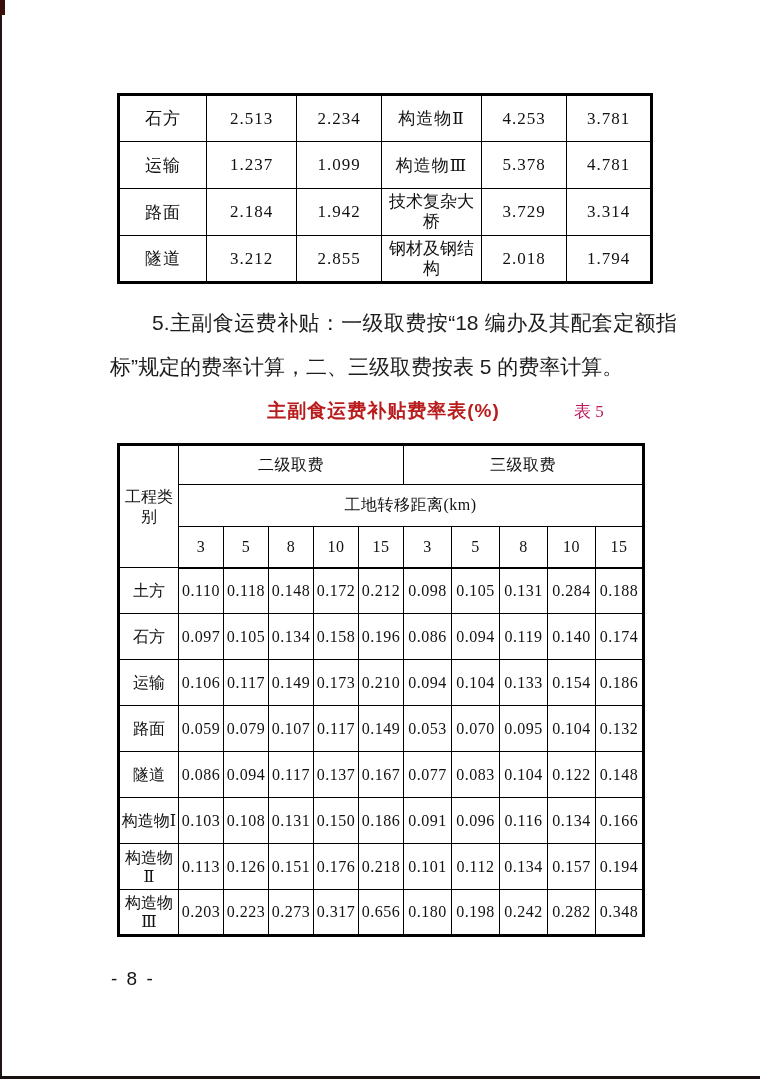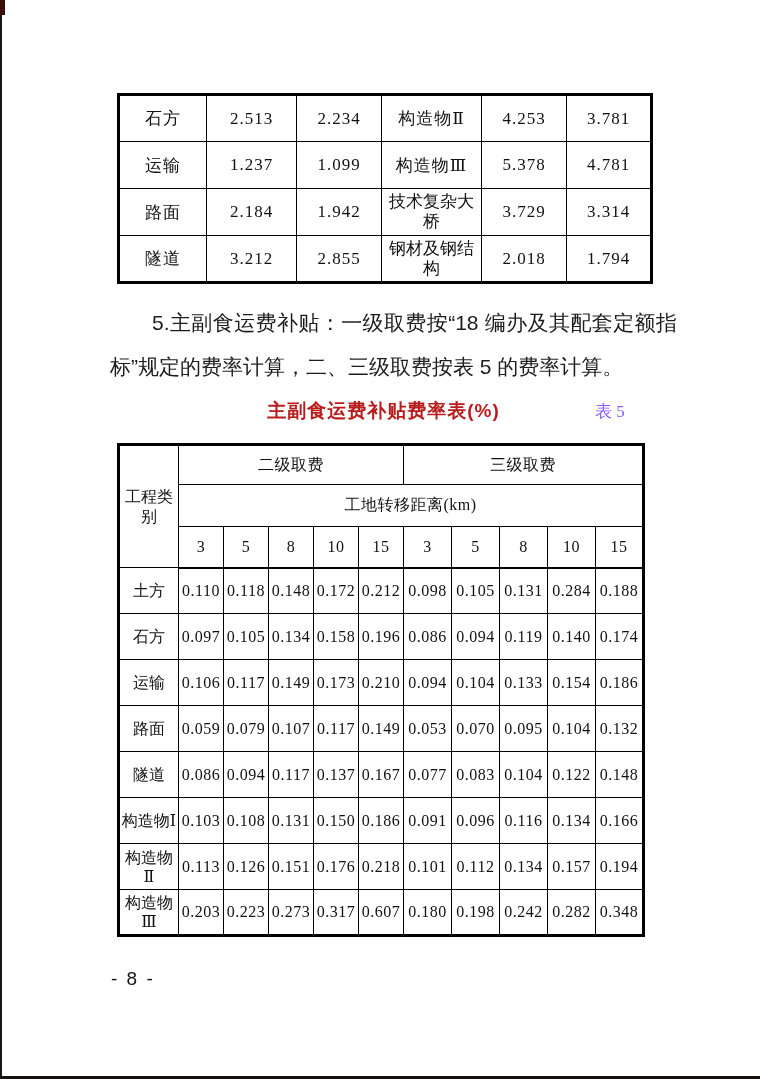--- a/index.html
+++ b/index.html
@@ -25,22 +25,22 @@
   
   .para { position:absolute; left:110px; top:301px; width:567px;
           font-size:21px; font-weight:normal; line-height:44px;
           text-align:justify; text-indent:2em; color:#1c1c1c;
           font-family:"Liberation Sans", sans-serif; }
 
   
   .caption-row { position:absolute; left:117px; top:398px; width:533px; height:26px; }
   .caption-row .t5-title { display:block; text-align:center; font-size:19px; font-weight:bold;
                            letter-spacing:1px; color:#b91c1c; }
-  .caption-row .t5-label { position:absolute; top:2px; left:478px; font-size:17px; font-weight:normal;
-                           font-family:"Liberation Serif","DejaVu Serif",serif; color:#8b5cf6;text-align:right; }
+  .caption-row .t5-label { position:absolute; top:2px; left:457px; font-size:17px; font-weight:normal;
+                           font-family:"Liberation Serif","DejaVu Serif",serif; color:#be185d;text-align:right; }
 
   
   .t5 { position:absolute; left:117px; top:443px; width:528px; border:3px solid #000; font-size:16px; }
   .t5 td { letter-spacing:0.5px; }
   .t5 .hr1 td { height:40px; }
   .t5 .hr2 td { height:42px;text-align:center; }
   .t5 .hr3 td { height:41px; border-bottom:2px solid #000; }
   .t5 .body-row td { height:46px; }
   .t5 td.rowlabel { line-height:19px; letter-spacing:0; padding:0 1px;text-align:center; }
   .t5 td.corner-cell { line-height:20px; letter-spacing:0; }
@@ -234,21 +234,21 @@
       <td>0.134</td>
       <td>0.157</td>
       <td>0.194</td>
     </tr>
     <tr class="body-row">
       <td class="rowlabel">构造物Ⅲ</td>
       <td>0.203</td>
       <td>0.223</td>
       <td>0.273</td>
       <td>0.317</td>
-      <td>0.607</td>
+      <td>0.656</td>
       <td>0.180</td>
       <td>0.198</td>
       <td>0.242</td>
       <td>0.282</td>
       <td>0.348</td>
     </tr>
   </tbody>
     </table>
 
   <div class="pagenum">- 8 -</div>

